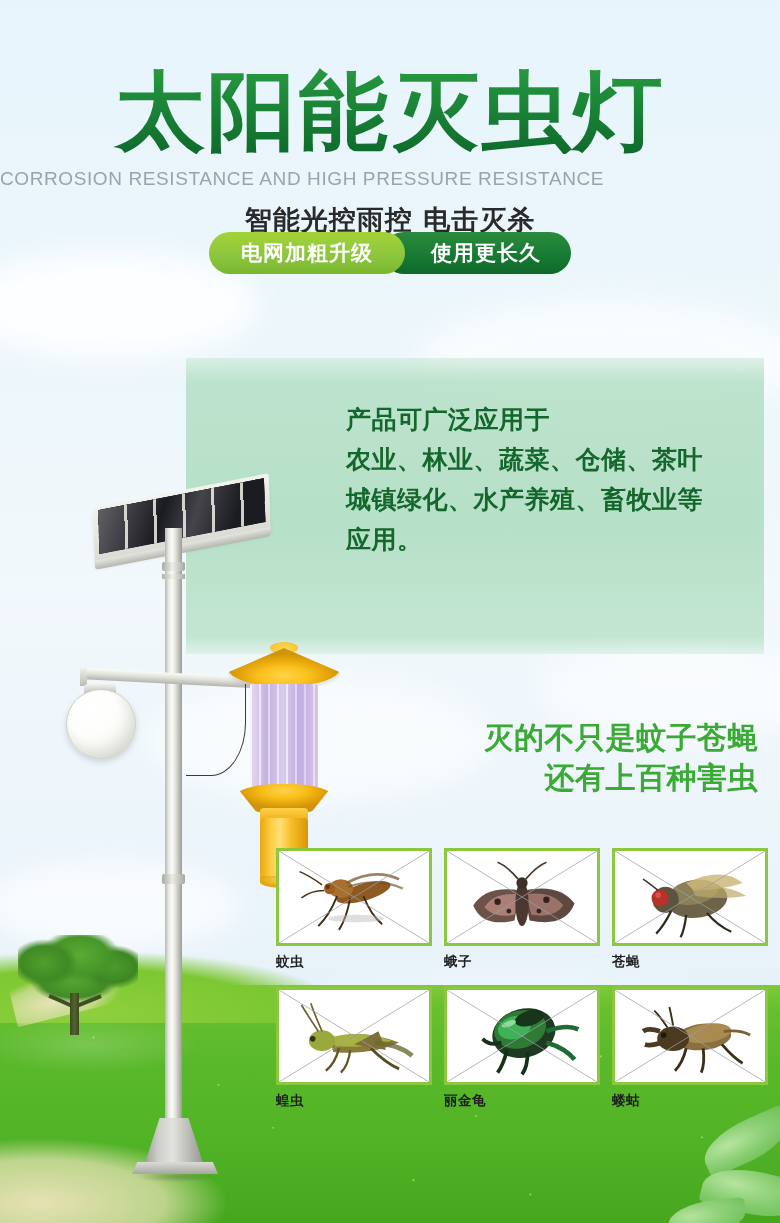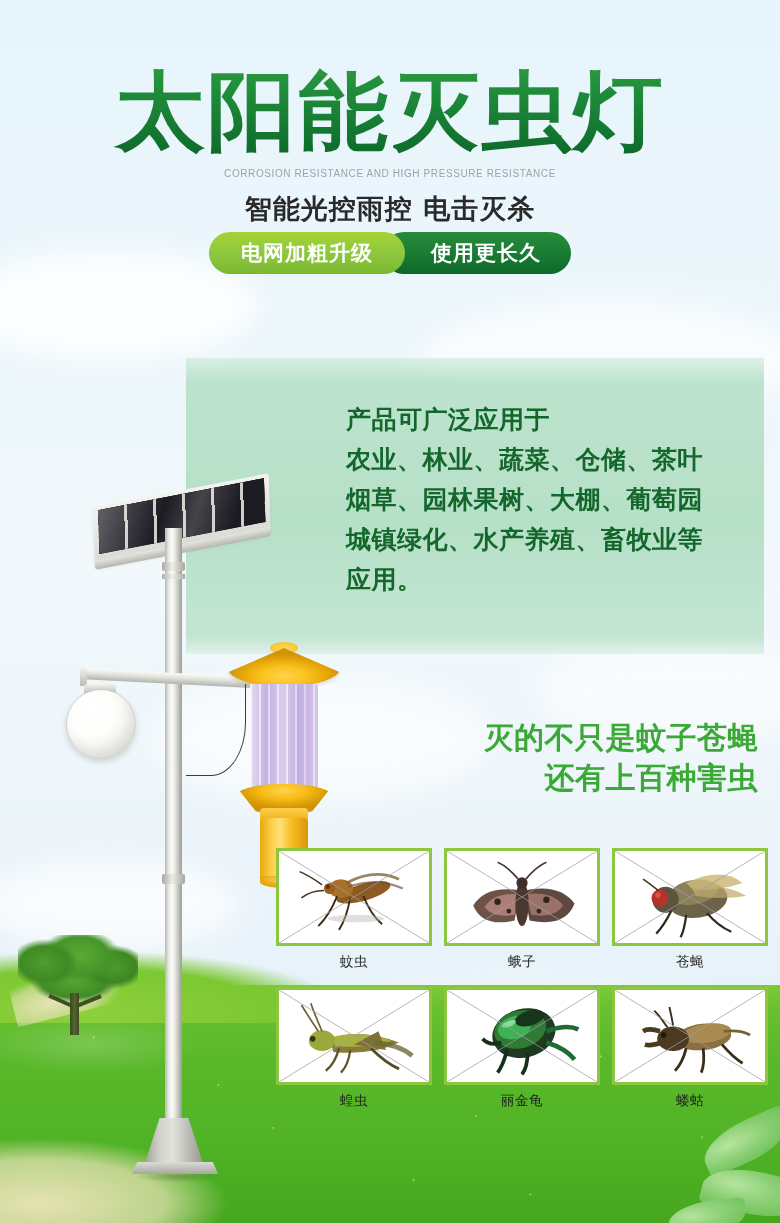--- a/index.html
+++ b/index.html
@@ -53,23 +53,23 @@
     background:linear-gradient(180deg,#46b54a 0%,#34a543 22%,#1f8c3a 55%,#0e6b2c 100%);
     -webkit-background-clip:text;
     background-clip:text;
     color:transparent;
     -webkit-text-fill-color:transparent;
     text-shadow:none;
     transform:scaleX(1.04);
   }
 
   .sub-en {
-    text-align:center;
+    text-align:left;
     margin-top:14px;
-    font-size:10px;
+    font-size:19px;
     letter-spacing:.6px;
     color:#9aa3a8;
     font-family:"Liberation Sans",sans-serif;
   }
 
   .sub-cn {
     text-align:center;
     margin-top:12px;
     font-size:27px;
     font-weight:bold;
@@ -389,25 +389,25 @@
     border:3px solid #8dc63f;
     background:#ffffff;
     overflow:hidden;
   }
   .frame .diag {
     position:absolute; left:0; top:0; width:100%; height:100%;
     pointer-events:none;
   }
   .frame .diag line { stroke:#9aa0a6; stroke-width:.8; }
   .cell-label {
-    text-align:center;
+    text-align:left;
     margin-top:7px;
     font-size:13.5px;
     color:#1f1f1f;
-    font-weight:normal;
+    font-weight:bold;
     letter-spacing:.5px;
   }
   .bug { position:absolute; left:0; top:0; width:100%; height:100%; }
 
   
 </style>
 </head>
 <body>
 
 <div id="page">
@@ -427,21 +427,20 @@
 
   <div class="pill-row">
     <div class="pill pill-light">电网加粗升级</div>
     <div class="pill pill-dark">使用更长久</div>
   </div>
 
   <div class="mint-box"></div>
   <div class="mint-text">
     <div>产品可广泛应用于</div>
     <div>农业、林业、蔬菜、仓储、茶叶</div>
-    <div>烟草、园林果树、大棚、葡萄园</div>
     <div>城镇绿化、水产养殖、畜牧业等</div>
     <div>应用。</div>
   </div>
 
   <div class="slogan">
     <div>灭的不只是蚊子苍蝇</div>
     <div>还有上百种害虫</div>
   </div>
 
   <div class="grass">

